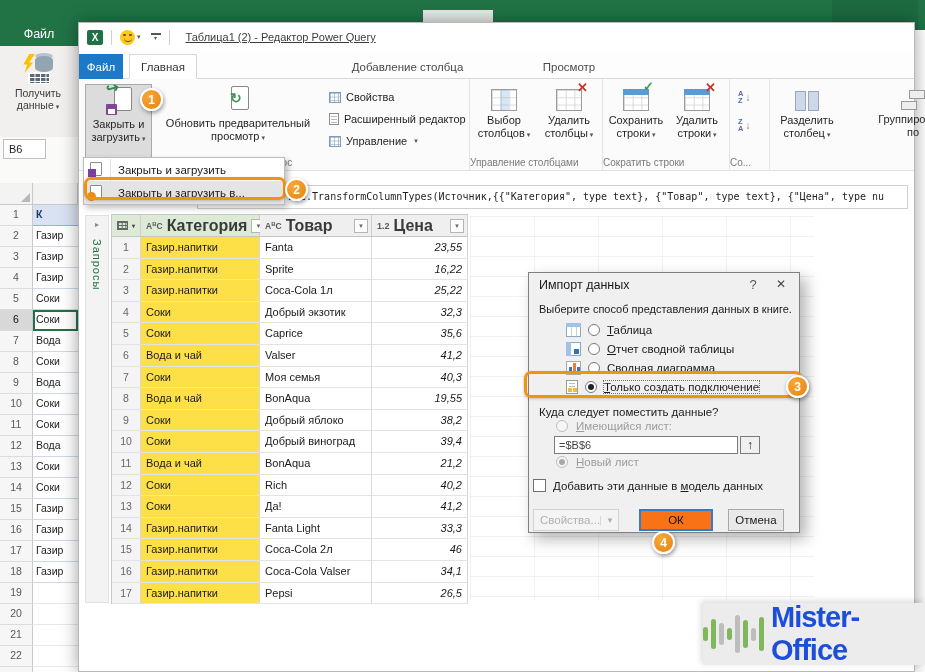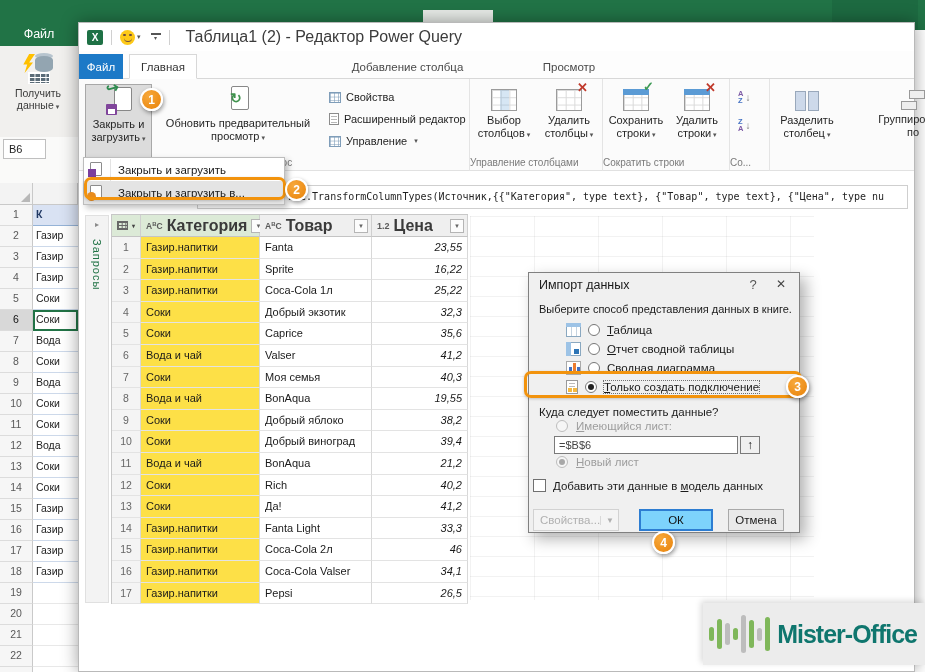--- a/index.html
+++ b/index.html
@@ -55,21 +55,21 @@
         display:flex;align-items:center;justify-content:center;flex:none;}
   .tsep{width:1px;height:15px;background:#d0d0d0;margin:0 8px;flex:none;}
   .smile{width:15px;height:15px;border-radius:50%;background:#fdc918;position:relative;flex:none;}
   .smile::before{content:"";position:absolute;left:3px;top:4px;width:2.5px;height:2.5px;background:#6d4c41;
         border-radius:50%;box-shadow:6px 0 0 #6d4c41;}
   .smile::after{content:"";position:absolute;left:3.5px;top:6px;width:8px;height:5px;
         border-bottom:1.5px solid #6d4c41;border-radius:0 0 8px 8px;}
   .qat-ic{display:flex;flex-direction:column;align-items:center;margin-left:10px;color:#555;flex:none;}
   .qat-ic .bar{width:10px;height:2px;background:#555;margin-bottom:1px;}
   .qat-ic .car{font-size:6px;line-height:5px;}
-  .pq-title-text{font-size:16px;color:#3c3c3c;margin-left:8px;}
+  .pq-title-text{font-size:11px;color:#3c3c3c;margin-left:8px;text-decoration:underline;}
 
   .pq-tabs{position:absolute;left:0;top:28px;width:100%;height:28px;background:#fdfdfd;border-bottom:1px solid #d8d8d8;}
   .ptab{position:absolute;top:3px;height:25px;font-size:11.5px;color:#4a4a4a;display:flex;align-items:center;
         justify-content:center;cursor:default;}
   .ptab-file{left:0;width:44px;background:#1c79c7;color:#fff;}
   .ptab-sel{background:#fff;border:1px solid #d8d8d8;border-bottom:1px solid #fff;color:#333;}
 
   .pq-ribbon{position:absolute;left:0;top:56px;width:100%;height:92px;background:#fbfbfb;border-bottom:1px solid #e1e1e1;}
   .rgroup{position:absolute;top:0;height:92px;border-right:1px solid #e4e4e4;}
   .g1{left:0;width:391px;} .g2{left:391px;width:133px;} .g3{left:524px;width:127px;}
@@ -212,37 +212,37 @@
        font-size:11px;color:#444;padding:2px 4px;}
   .rngbtn{position:absolute;left:211px;top:163px;width:20px;height:18px;border:1px solid #7a7a7a;background:#f0f0f0;
        display:flex;align-items:center;justify-content:center;font-size:12px;font-weight:bold;color:#111;}
   .row-new{position:absolute;left:27px;top:183px;display:flex;align-items:center;gap:8px;}
   .row-model{position:absolute;left:4px;top:206px;display:flex;align-items:center;gap:7px;}
   .chk{width:13px;height:13px;background:#fff;border:1px solid #707070;flex:none;}
   .dbtn{position:absolute;top:236px;height:22px;font-size:11.5px;display:flex;align-items:center;justify-content:center;cursor:default;}
   .props{left:4px;width:86px;background:#f4f4f4;border:1px solid #d2d2d2;color:#b0b0b0;
        justify-content:space-between;padding:0 6px;}
   .props .pcar{font-size:8px;color:#b0b0b0;border-left:1px solid #d9d9d9;padding-left:5px;}
-  .okb{left:110px;width:74px;background:#7dd3fc;border:2px solid #2d7dd2;color:#111;}
+  .okb{left:110px;width:74px;background:#f97316;border:2px solid #2d7dd2;color:#111;}
   .cancelb{left:199px;width:56px;background:#e9e9e9;border:1px solid #a9a9a9;}
 
   
   .ann{position:absolute;border:3px solid #f2930d;border-radius:7px;z-index:40;box-shadow:0 1px 3px rgba(0,0,0,.2);}
   .ann2{left:84px;top:177px;width:202px;height:23px;}
   .ann3{left:524px;top:371px;width:278px;height:27px;}
   .badge{position:absolute;width:23px;height:23px;border-radius:50%;border:2px solid #fff;
          background:radial-gradient(circle at 35% 30%,#f7a83a,#e8820a);box-shadow:1px 2px 4px rgba(0,0,0,.4);
          color:#fff;font-weight:bold;font-size:12px;display:flex;align-items:center;justify-content:center;z-index:45;}
 
   
   .wm{position:absolute;left:703px;top:603px;width:222px;height:62px;background:#ececec;z-index:50;
       box-shadow:-2px -2px 6px rgba(0,0,0,.15);display:flex;align-items:center;justify-content:flex-end;padding-right:8px;}
   .wm-bars{display:flex;align-items:center;gap:3px;margin-right:7px;}
   .wm-bar{width:5px;border-radius:3px;}
-  .wm-text{font-size:25px;font-weight:bold;color:#0f766e;letter-spacing:-1px;}
+  .wm-text{font-size:29px;font-weight:bold;color:#1d4ed8;letter-spacing:-1px;}
 </style>
 </head>
 <body>
 
 <div class="screen">
 
   <div class="xl-titlebar">
     <div class="xl-dark"></div>
     <div class="xl-box"></div>
   </div>

